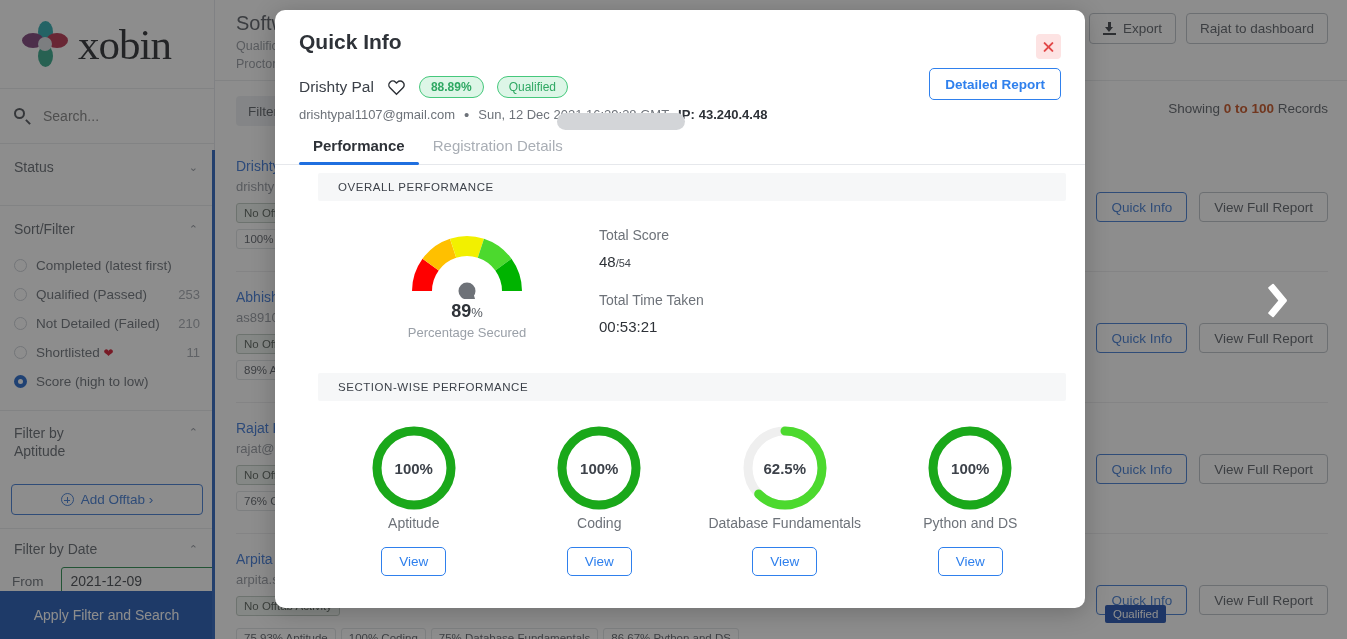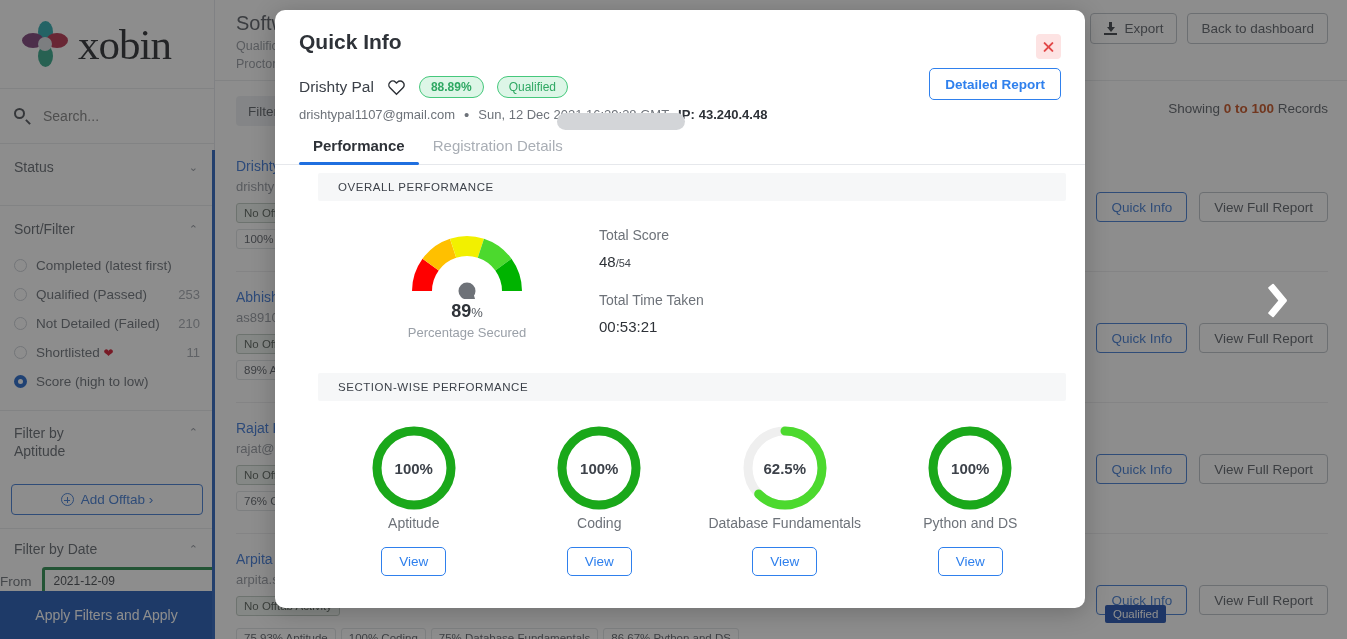--- a/index.html
+++ b/index.html
@@ -63,25 +63,25 @@
   .add-filter {
     margin: 10px 11px; height: 31px; border:1px solid #2f6fd0; border-radius:4px;
     display:flex; align-items:center; justify-content:center; gap:7px;
     color:#2f6fd0; font-size:13.5px; background:#fff;
   }
   .plus-circ { width:13px; height:13px; border:1px solid #2f6fd0; border-radius:50%; position:relative; }
   .plus-circ:before, .plus-circ:after { content:""; position:absolute; background:#2f6fd0; }
   .plus-circ:before { left:2.5px; top:5.5px; width:6px; height:1px; }
   .plus-circ:after  { top:2.5px; left:5.5px; height:6px; width:1px; }
 
-  .date-row { display:flex; align-items:center; gap:10px; padding: 4px 0; }
+  .date-row { display:flex; align-items:center; gap:17px; padding: 4px 12px; }
   .date-lbl { font-size:13.5px; color:#5e646c; }
   .date-inp {
-    flex:1; height:28px; border:3px solid #15803d; border-radius:3px; padding: 0 9px;
-    font-size:12px; color:#32363c; font-family:"Liberation Sans",sans-serif; outline:0; background:#fff;
+    flex:1; height:28px; border:1px solid #15803d; border-radius:3px; padding: 0 9px;
+    font-size:14px; color:#32363c; font-family:"Liberation Sans",sans-serif; outline:0; background:#fff;
   }
   .apply-btn {
     position:absolute; left:0; bottom:0; width:213px; height:48px; background:#0a48ad;
     color:#fff; font-size:14px; display:flex; align-items:center; justify-content:center;
     border:0; font-family:"Liberation Sans",sans-serif;
   }
   .blue-scroll { position:absolute; right:-2px; top:150px; width:4px; height:489px; background:#1552b8; }
 
   
   .main-bg { position:absolute; left:215px; top:0; right:0; bottom:0; background:#fff; }
@@ -313,39 +313,39 @@
       <div class="side-sep" style="margin-top:13px"></div>
       <div class="acc-head" style="padding-top:12px; padding-bottom:6px">
         <span>Filter by Date</span>
         <span class="caret">⌃</span>
       </div>
       <div class="date-row">
         <span class="date-lbl">From</span>
         <input class="date-inp" value="2021-12-09" style="">
       </div>
 
-      <button class="apply-btn">Apply Filters and Apply</button>
+      <button class="apply-btn">Apply Filter and Search</button>
       <div class="blue-scroll"></div>
     </div>
 
     <div class="main-bg">
       <div class="page-title">Software Engineer</div>
       <div class="page-sub">Qualification Test</div>
       <div class="page-sub">Proctored Assessment</div>
 
       <div class="topbtns">
         <button class="tb">
           <span class="dl-ico">
               <i></i>
               <b></b>
               <s></s>
             </span>
           <span>Export</span>
         </button>
-        <button class="tb">Back to dashboard</button>
+        <button class="tb">Rajat to dashboard</button>
       </div>
 
       <div class="hr-top"></div>
       <div class="filter-chip">Filters</div>
       <div class="showing">
         <span>Showing </span><b>0 to 100</b><span> Records</span>
       </div>
 
       <div id="bg-rows">
           <div class="row-item" style="top: 158px;">

